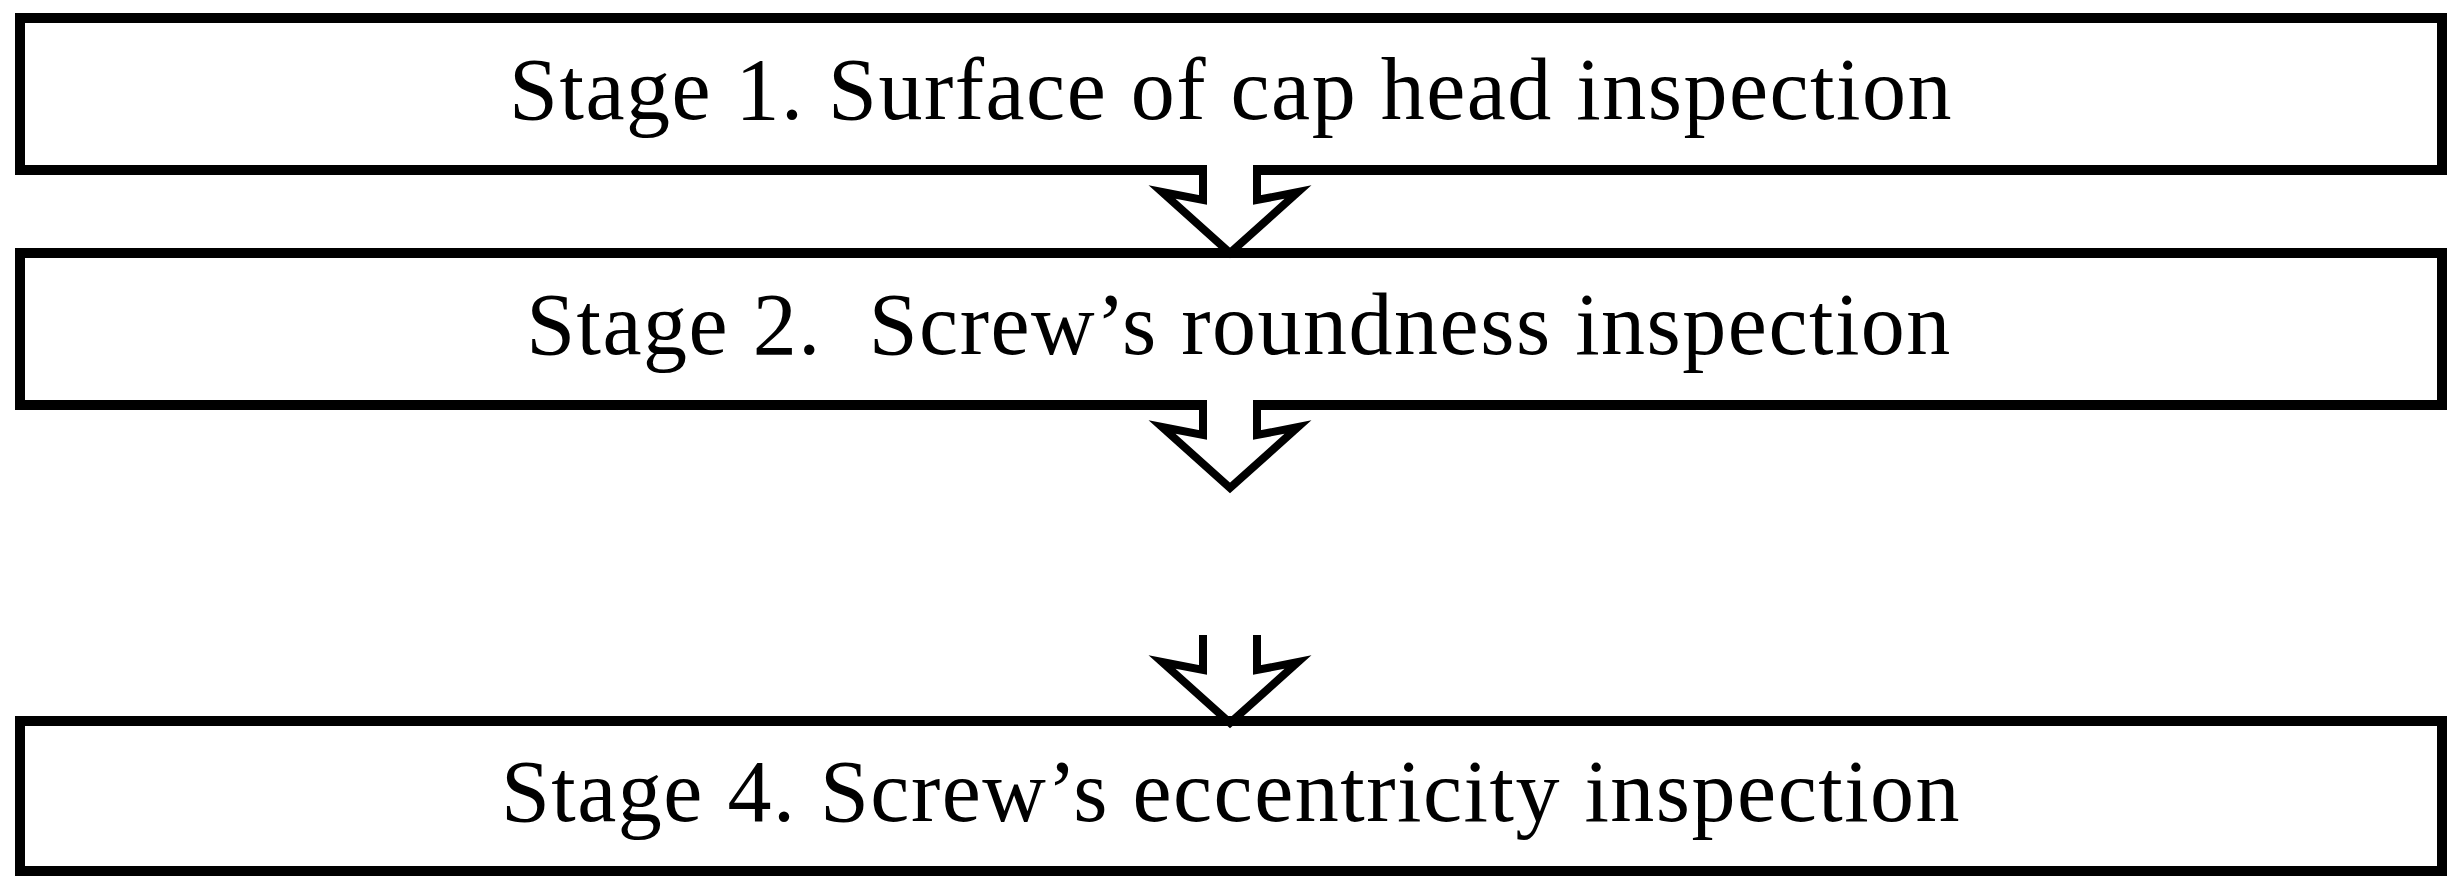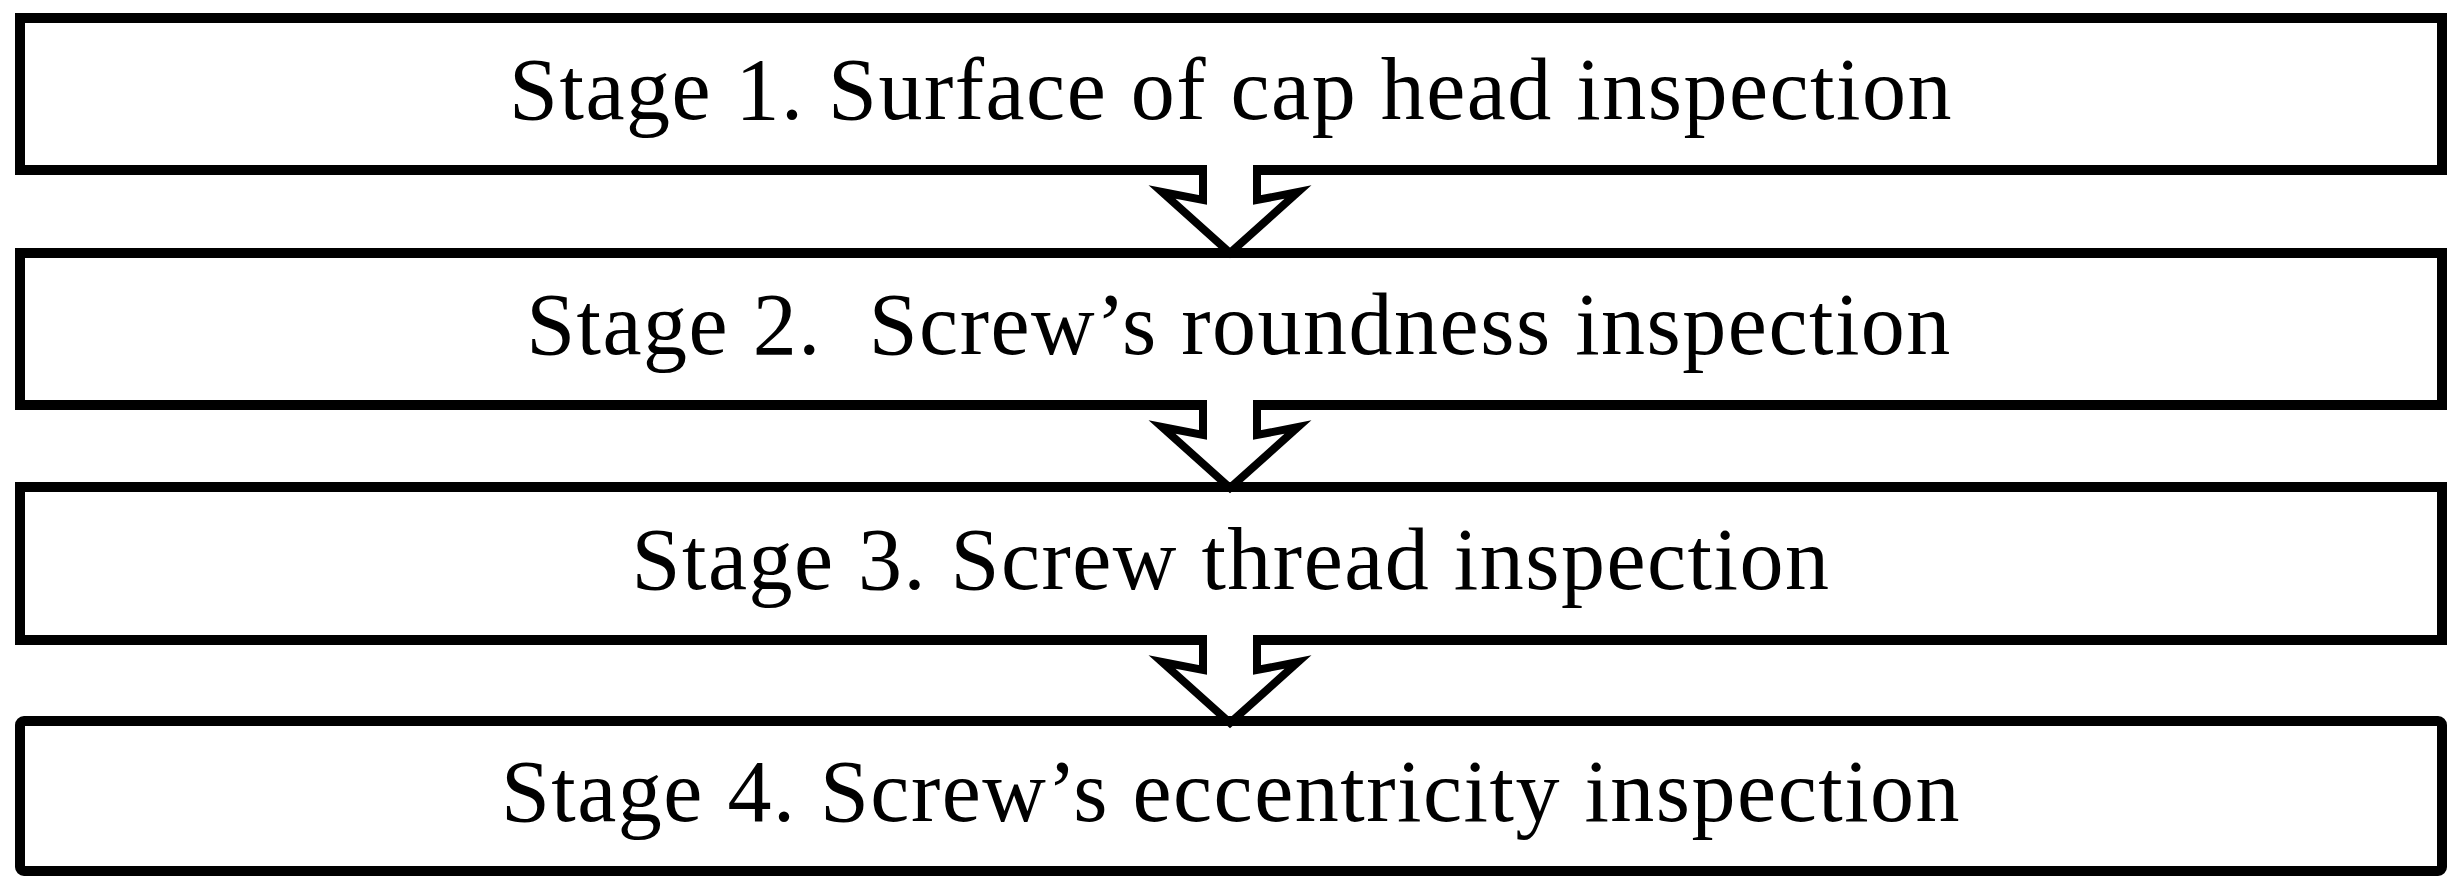--- a/index.html
+++ b/index.html
@@ -31,21 +31,21 @@
     font-size: 88px;
     letter-spacing: 1.5px;
     color: #000000;
     white-space: pre;
     line-height: 1;
     padding-bottom: 8px; 
   }
   .box1 { top: 13px;  height: 162px; }
   .box2 { top: 248px; height: 162px; padding-left: 16px; }
   .box3 { top: 482px; height: 163px; }
-  .box4 { top: 716px; height: 160px; border-radius: 9px; }
+  .box4 { top: 716px; height: 160px; }
 
   .flow-arrow {
     position: absolute;
     left: 1158px;
     width: 144px;
     height: 96px;
     z-index: 2;
   }
   .arrow1 { top: 165px; }
   .arrow2 { top: 400px; }
@@ -72,23 +72,20 @@
     <span class="stage-label">Stage 2.  Screw’s roundness inspection</span>
   </div>
 
   <div class="flow-arrow arrow2">
     <svg viewBox="0 0 144 96">
       <rect x="49" y="0" width="46" height="11" fill="#ffffff"></rect>
       <path d="M45,0 L45,35 L4,27 L72,88 L140,27 L99,35 L99,0" fill="none" stroke="#000000" stroke-width="8" stroke-linejoin="miter" stroke-miterlimit="6"></path>
     </svg>
   </div>
 
-  <div class="stage-box box3">
-    <span class="stage-label">Stage 3. Screw thread inspection</span>
-  </div>
 
   <div class="flow-arrow arrow3">
     <svg viewBox="0 0 144 96">
       <rect x="49" y="0" width="46" height="11" fill="#ffffff"></rect>
       <path d="M45,0 L45,35 L4,27 L72,88 L140,27 L99,35 L99,0" fill="none" stroke="#000000" stroke-width="8" stroke-linejoin="miter" stroke-miterlimit="6"></path>
     </svg>
   </div>
 
   <div class="stage-box box4">
     <span class="stage-label">Stage 4. Screw’s eccentricity inspection</span>

